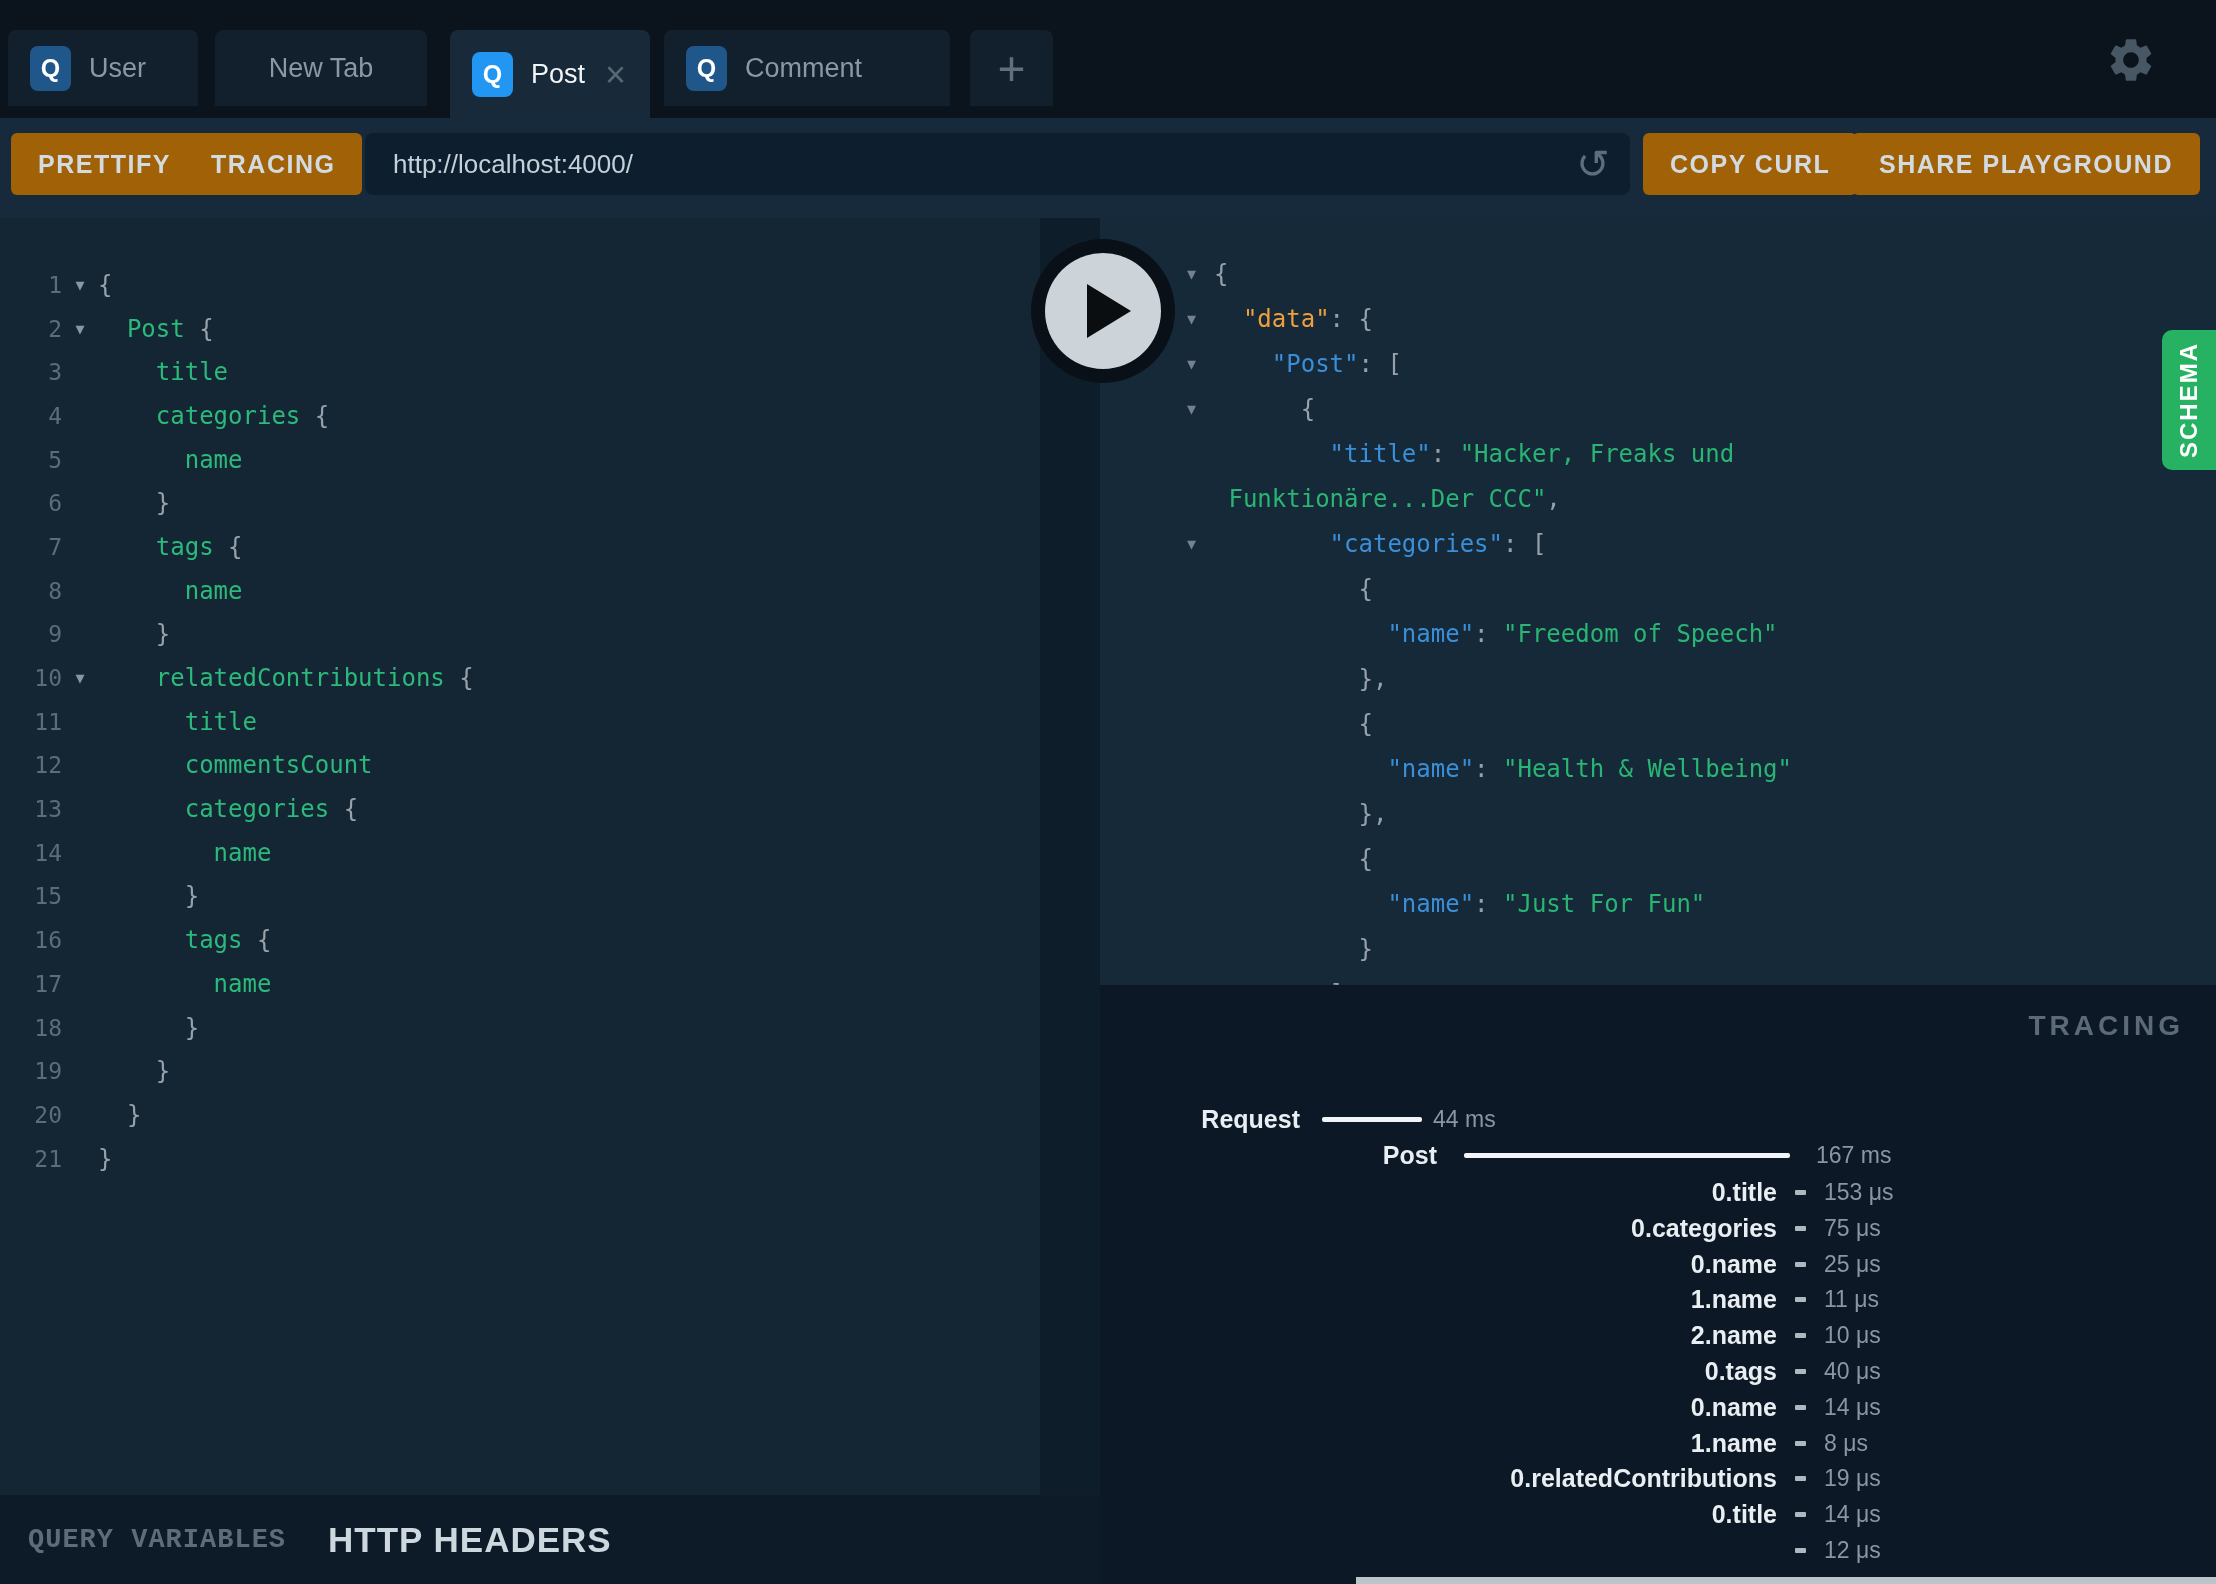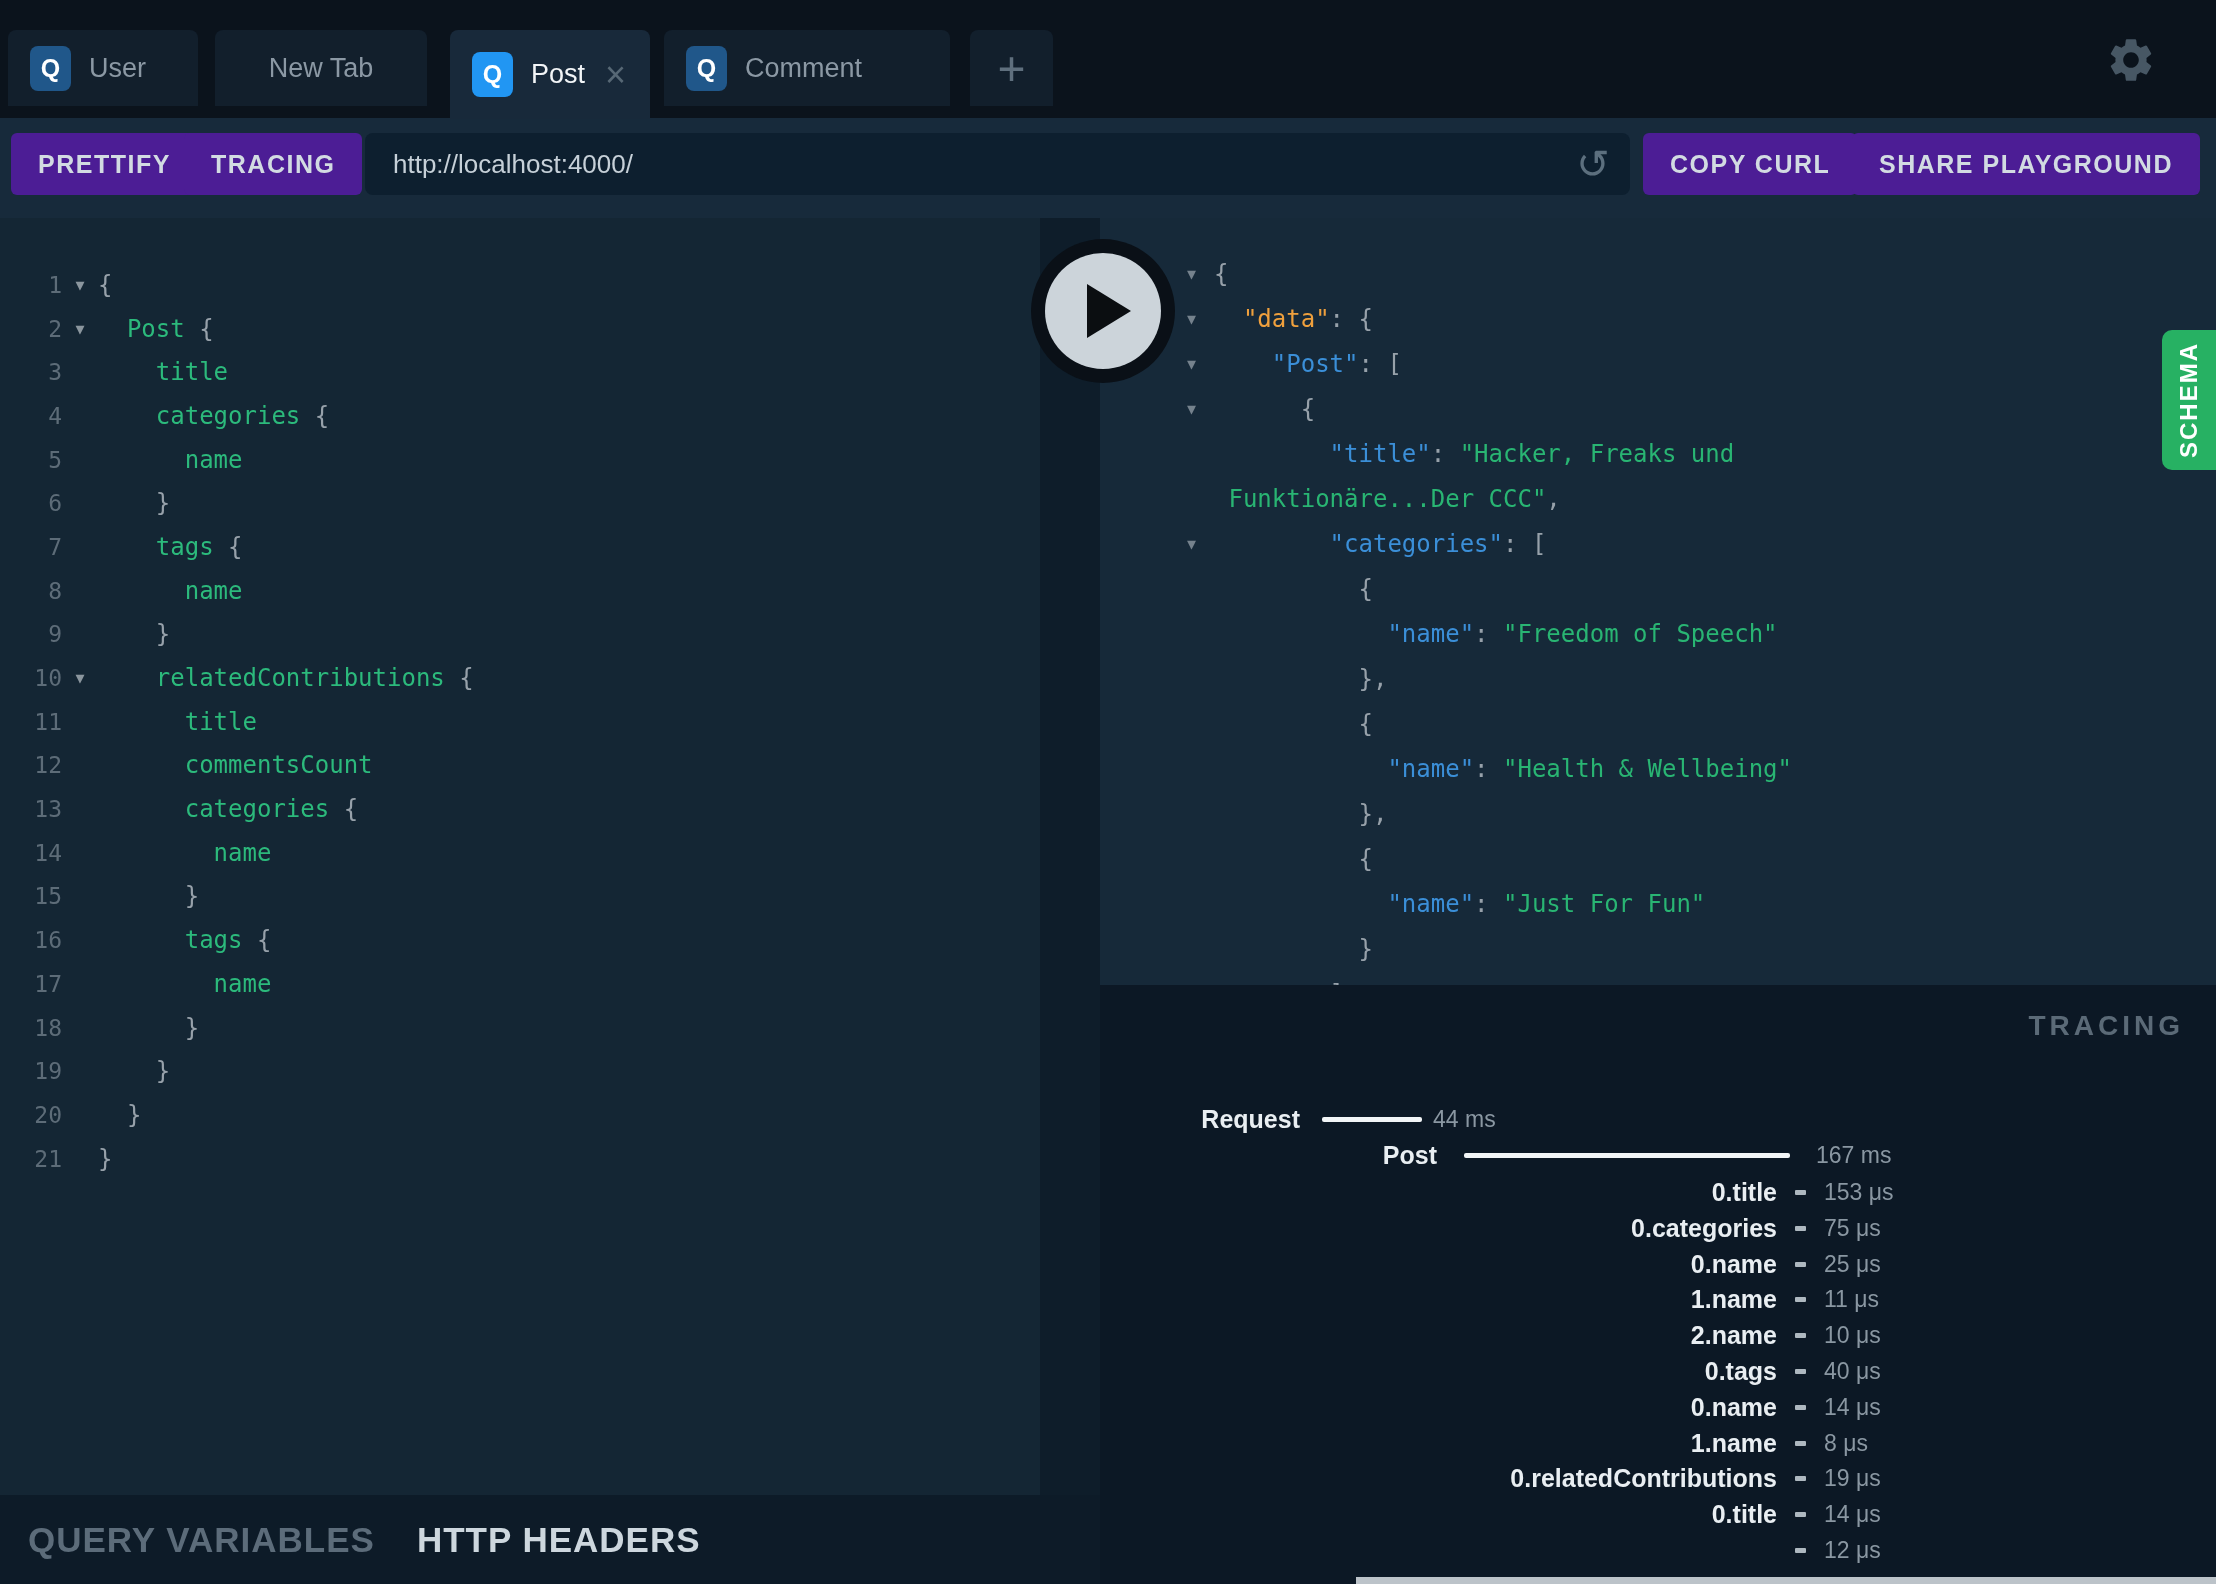--- a/index.html
+++ b/index.html
@@ -15,21 +15,21 @@
                 font-weight:bold; font-size:25px; display:flex; align-items:center; justify-content:center;
                 margin-right:18px; }
   .tab.active .badge { background:#2196f3; }
   .tab .close { margin-left:20px; color:#576875; font-size:36px; line-height:1; }
   .tab.plus { justify-content:center; padding-left:0; color:#5f6f7d; font-size:48px; font-weight:300; }
   .gear { position:absolute; left:2105px; top:34px; width:52px; height:52px; }
   .gear svg { width:52px; height:52px; fill:#475764; }
 
   
   .toolbar { position:absolute; left:0; top:118px; width:2216px; height:100px; background:#172a3b; }
-  .tbtn { position:absolute; top:15px; height:62px; background:#4c1d95; border-radius:6px;
+  .tbtn { position:absolute; top:15px; height:62px; background:#a16207; border-radius:6px;
           color:#d2dbe2; font-size:25px; font-weight:600; letter-spacing:1.5px;
           display:flex; align-items:center; padding:0 27px; }
   .url { position:absolute; left:365px; top:15px; width:1265px; height:62px; background:#0d1f2f;
          border:none; border-radius:8px; color:#c6d0d8; font-size:26px; padding-left:28px;
          font-family:"Liberation Sans", sans-serif; }
   .reload { position:absolute; left:1563px; top:15px; width:60px; height:62px; color:#5c6f7e;
             font-size:40px; display:flex; align-items:center; justify-content:center; }
 
   
   .query-pane { position:absolute; left:0; top:218px; width:1040px; height:1279px; background:#142634;
@@ -78,21 +78,21 @@
   .tr-row { position:absolute; height:36px; left:0; width:1116px; }
   .tr-label { position:absolute; top:0; height:36px; display:flex; align-items:center; justify-content:flex-end;
               color:#e9eef2; font-size:25px; font-weight:600; left:0; }
   .tr-bar { position:absolute; top:16px; height:5px; background:#f2f5f7; border-radius:2px; }
   .tr-dash { position:absolute; top:16px; width:11px; height:5px; background:#aeb8c0; border-radius:1px; }
   .tr-val { position:absolute; top:0; height:36px; display:flex; align-items:center; color:#8a97a2; font-size:23px; }
 
   
   .bottom-bar { position:absolute; left:0; top:1495px; width:1100px; height:89px; background:#0d1b28;
                 display:flex; align-items:center; }
-  .bb-qv { margin-left:28px; color:#5c6c7a; font-size:35px; font-weight:bold; letter-spacing:1px; }
+  .bb-qv { margin-left:28px; color:#5c6c7a; font-size:27px; font-weight:bold; letter-spacing:1px;font-family:Liberation Mono, monospace; }
   .bb-hh { margin-left:42px; color:#cdd7de; font-size:35px; font-weight:bold; letter-spacing:1px; }
   .scrollstrip { position:absolute; left:1356px; top:1577px; width:860px; height:7px; background:#bcc3c9; }
 </style>
 </head>
 <body>
 
 <div class="screen">
 
   <div class="tab" style="left:8px;width:190px;">
     <span class="badge">Q</span>

